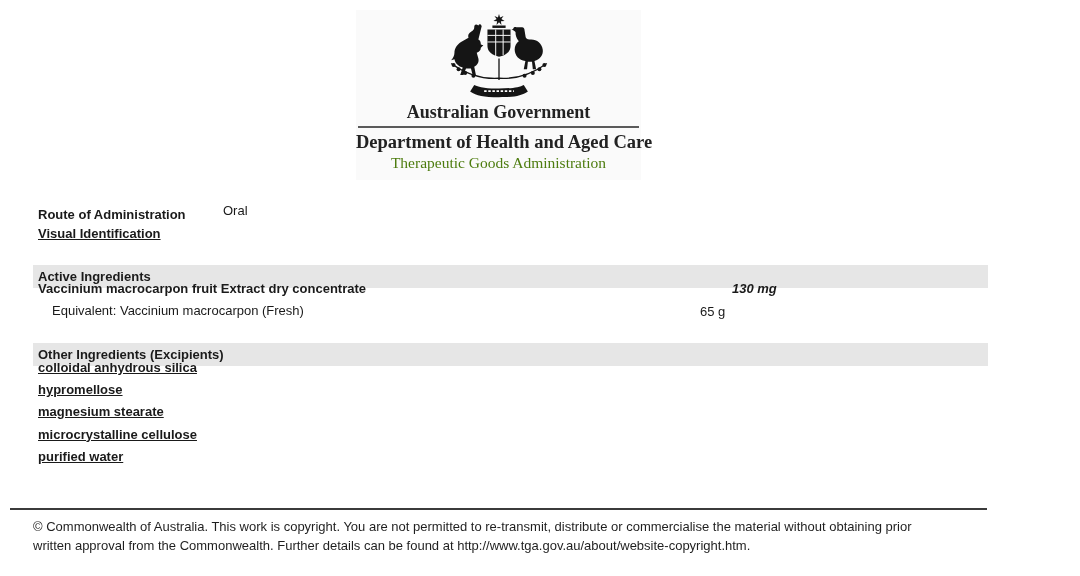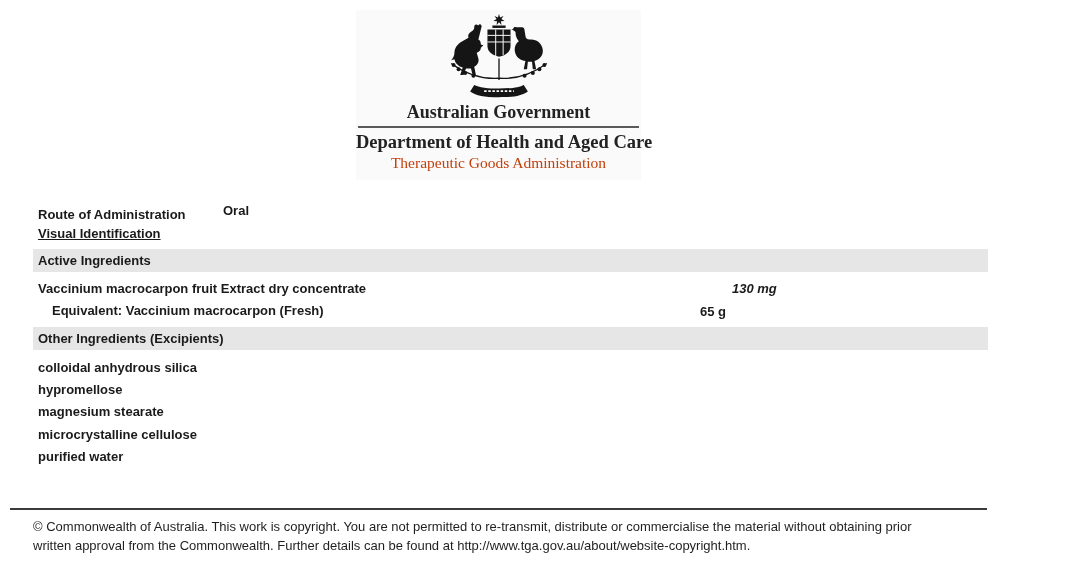--- a/index.html
+++ b/index.html
@@ -45,52 +45,52 @@
     font-size: 18.5px;
     line-height: 21px;
     white-space: nowrap;
     color: #222;
     text-align: center;
   }
   .agency-name {
     font-family: "Liberation Serif", serif;
     font-size: 15.5px;
     line-height: 18px;
-    color: #c2410c;
+    color: #4d7c0f;
     margin-top: 1px;
   }
 
   
   .lbl { position: absolute; font-weight: bold; font-size: 13px; line-height: 15px; }
-  .val { position: absolute; font-weight: bold; font-size: 13px; line-height: 15px; }
+  .val { position: absolute; font-weight: normal; font-size: 13px; line-height: 15px; }
 
   .pos-route-label  { left: 38px;  top: 199px; margin-top: 8px; }
   .pos-route-value  { left: 223px; top: 203px; }
   .pos-visual-label { left: 38px;  top: 226px; text-decoration: underline; }
 
   .section-bar {
     position: absolute;
     left: 33px; width: 955px; height: 23px;
     background: #e6e6e6;
     display: flex; align-items: center;
     padding-left: 5px;
-    font-weight: bold; font-size: 13px;
+    font-weight: bold; font-size: 13px; margin-top: 16px;
   }
   .pos-bar-active { top: 249px; }
   .pos-bar-other  { top: 327px; }
 
   .pos-ing-name  { left: 38px;  top: 281px; }
   .pos-ing-qty   { left: 732px; top: 281px; font-style: italic; }
   .pos-equiv     { left: 52px;  top: 303px; }
   .pos-equiv-qty { left: 700px; top: 304px; }
 
   .excipient-list {
     position: absolute;
     left: 38px; top: 356px;
-    font-weight: bold; font-size: 13px;
+    font-weight: bold; font-size: 13px; text-decoration: underline;
   }
   .excipient-item { height: 22.3px; display: flex; align-items: center; }
 
   
   .footer-rule {
     position: absolute;
     left: 10px; top: 508px; width: 977px;
     border-top: 2px solid #3b3b3b;
   }
   .copyright {

